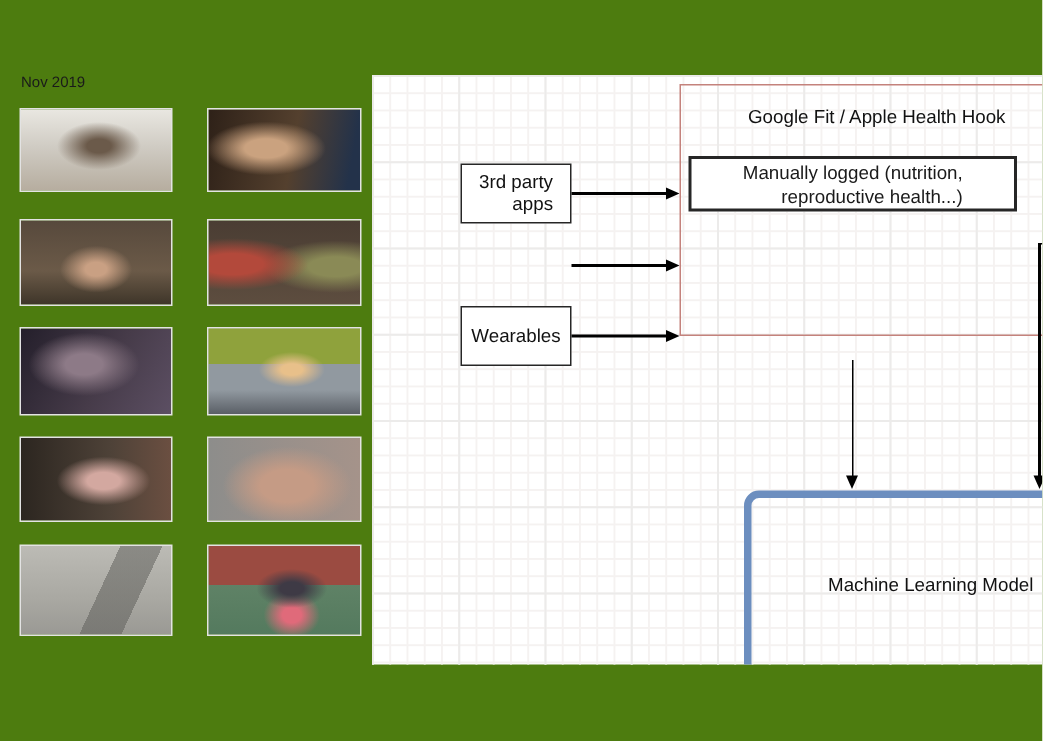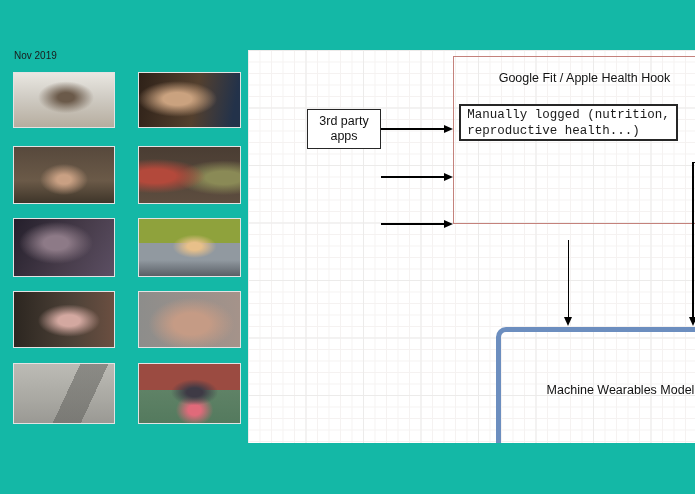--- a/index.html
+++ b/index.html
@@ -1,18 +1,18 @@
 <!DOCTYPE html>
 <html><head>
 <meta charset="utf-8">
 <style>
   html,body{margin:0;padding:0;background:#ffffff;}
   .page{
     position:relative; width:695px; height:494px; overflow:hidden;
-    background:#14b8a6;
+    background:#4d7c0f;
     font-family:"Liberation Sans", sans-serif;
     color:#1a1a1a;
   }
   
   .date-label{
     position:absolute; left:14px; top:50px;
     font-size:10px; color:#1a1a1a;
   }
   
   .photo{
@@ -64,38 +64,38 @@
       linear-gradient(to right, #ecebea 1px, rgba(0,0,0,0) 1px),
       linear-gradient(to bottom, #ecebea 1px, rgba(0,0,0,0) 1px),
       linear-gradient(to right, #f5f2f1 1px, rgba(0,0,0,0) 1px),
       linear-gradient(to bottom, #f5f2f1 1px, rgba(0,0,0,0) 1px);
     background-size:57.5px 57.5px, 57.5px 57.5px, 11.5px 11.5px, 11.5px 11.5px;
   }
   .node{
     position:absolute; box-sizing:border-box; background:#ffffff;
     border:1.5px solid #262626;
     display:flex; align-items:center; justify-content:center;
-    text-align:center; font-size:12.5px; line-height:15px;
+    text-align:right; font-size:12.5px; line-height:15px;
     white-space:pre-line; color:#111;
   }
   .src{left:59px; width:74px; height:40px;}
   .src1{top:59px;} .src2{top:107px;} .src3{top:154px;}
   .hub{
     position:absolute; left:205px; top:6px; width:263px; height:168px;
     box-sizing:border-box; border:1.5px solid #c4827c; background:transparent;
   }
   .hub-title{
     position:absolute; left:0; top:14px; width:100%;
     text-align:center; font-size:12.5px; color:#111;
   }
   .hub-row{
     position:absolute; left:5px; width:219px; height:37px;
     box-sizing:border-box; border:2px solid #262626; background:#fff;
     display:flex; align-items:center; justify-content:center;
-    text-align:left; font-size:12.5px; line-height:16px; white-space:pre-line;font-family:Liberation Mono, monospace;
+    text-align:right; font-size:12.5px; line-height:16px; white-space:pre-line;
   }
   .hub-row1{top:47px;} .hub-row2{top:93px;}
   .hline{position:absolute; height:1.5px; background:#000;}
   .vline{position:absolute; width:1.5px; background:#000;}
   .ah-right{position:absolute; width:0; height:0;
     border-left:9px solid #000; border-top:4.5px solid rgba(0,0,0,0);
     border-bottom:4.5px solid rgba(0,0,0,0);}
   .ah-down{position:absolute; width:0; height:0;
     border-top:9px solid #000; border-left:4.5px solid rgba(0,0,0,0);
     border-right:4.5px solid rgba(0,0,0,0);}
@@ -124,20 +124,21 @@
     <div class="photo c1 r4 g7"></div>
     <div class="photo c2 r4 g8"></div>
     <div class="photo c1 r5 g9"></div>
     <div class="photo c2 r5 g10"></div>
   </div>
 
   <div class="canvas">
 
     <div class="node src src1">3rd party
 apps</div>
+    <div class="node src src3">Wearables</div>
 
     <div class="hline" style="left:133px;top:78.25px;width:63px;"></div>
     <div class="ah-right" style="left:196px;top:74.5px;"></div>
     <div class="hline" style="left:133px;top:126.25px;width:63px;"></div>
     <div class="ah-right" style="left:196px;top:122.5px;"></div>
     <div class="hline" style="left:133px;top:173.25px;width:63px;"></div>
     <div class="ah-right" style="left:196px;top:169.5px;"></div>
 
     <div class="hub">
       <div class="hub-title">Google Fit / Apple Health Hook</div>
@@ -146,17 +147,17 @@
     </div>
 
     <div class="vline" style="left:319.75px;top:190px;height:78px;"></div>
     <div class="ah-down" style="left:316px;top:267px;"></div>
 
     <div class="hline" style="left:445px;top:111.5px;width:2.5px;"></div>
     <div class="vline" style="left:444.25px;top:112px;height:156px;"></div>
     <div class="ah-down" style="left:440.5px;top:267px;"></div>
 
     <div class="ml">
-      <span>Machine Wearables Model</span>
+      <span>Machine Learning Model</span>
     </div>
 
   </div>
 </div>
 
 </body></html>

